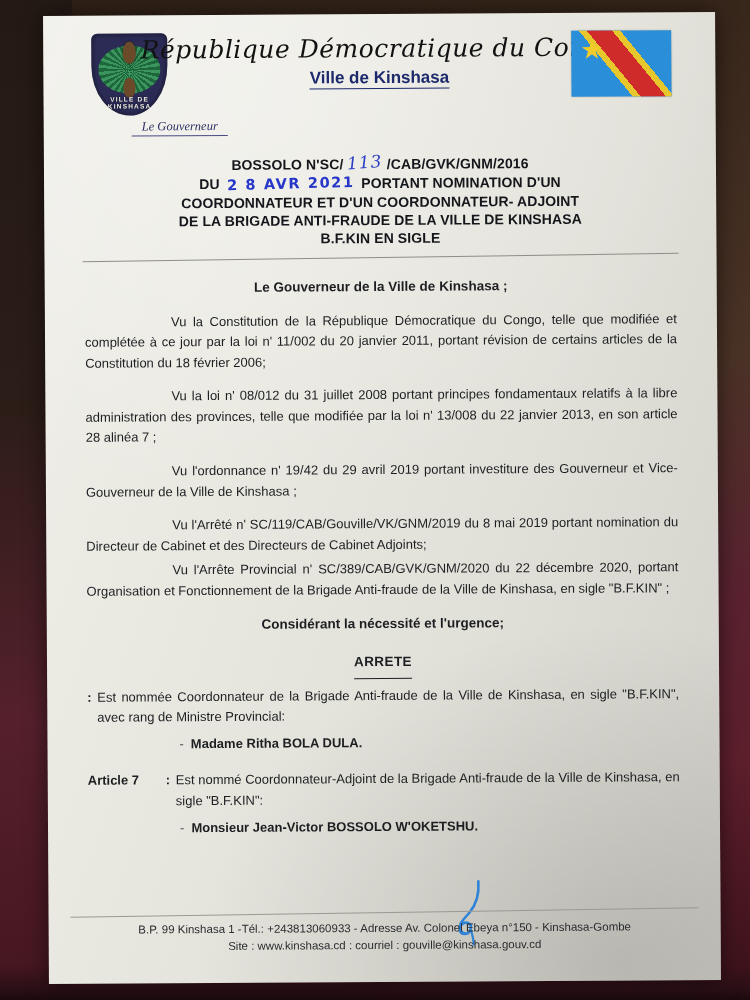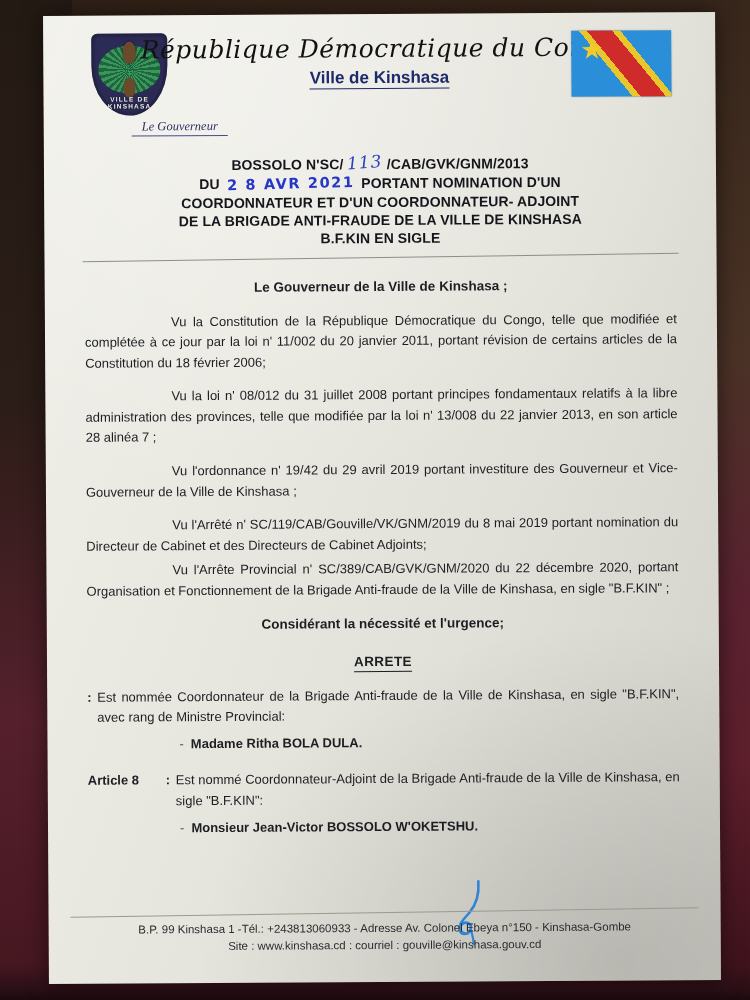--- a/index.html
+++ b/index.html
@@ -153,21 +153,21 @@
   .center-line{text-align:center;font-weight:700;font-size:13.5px;margin-bottom:14px;}
   .para{
     text-align:justify;text-justify:inter-word;
     text-indent:86px;margin-bottom:13px;
   }
   .para.tight{margin-bottom:4px;}
   .arrete-head{
     text-align:center;font-weight:700;font-size:13.5px;
     letter-spacing:.4px;margin:16px 0 14px 0;
   }
-  .arrete-head span{border-bottom:1.4px solid #1d1e22;padding-bottom:2px;}
+  .arrete-head span{border-bottom:1.4px solid #1d1e22;padding-bottom:9px;}
   .article{
     display:flex;margin-bottom:6px;
   }
   .article .lbl{
     flex:0 0 78px;font-weight:700;font-size:13px;white-space:nowrap;
   }
   .article .lbl sup{font-size:8px;}
   .article .colon{flex:0 0 10px;font-weight:700;}
   .article .txt{flex:1;text-align:justify;}
   .namerow{
@@ -218,21 +218,21 @@
       </div>
 
       <div class="flag">
         <div class="stripe"></div>
         <div class="star"></div>
       </div>
     </div>
 
     <div class="titleblock">
       <div class="l1">
-        <span>BOSSOLO N'SC/</span><span class="hand">113</span><span>/CAB/GVK/GNM/2013</span>
+        <span>BOSSOLO N'SC/</span><span class="hand">113</span><span>/CAB/GVK/GNM/2016</span>
       </div>
       <div class="l2">
         <span>DU</span>
         <span class="stamp">2 8 AVR 2021</span>
         <span>PORTANT NOMINATION D'UN</span>
       </div>
       <div>COORDONNATEUR ET D'UN COORDONNATEUR- ADJOINT</div>
       <div>DE LA BRIGADE  ANTI-FRAUDE DE LA VILLE DE KINSHASA</div>
       <div>B.F.KIN EN SIGLE</div>
     </div>
@@ -254,21 +254,21 @@
         <span>ARRETE</span>
       </div>
 
       <div class="article">
         <div class="colon">:</div>
         <div class="txt">Est nommée Coordonnateur de la Brigade Anti-fraude de la Ville de Kinshasa, en sigle "B.F.KIN", avec rang de Ministre Provincial:</div>
       </div>
       <div class="namerow"><span class="dash">-</span><span>Madame Ritha BOLA DULA.</span></div>
 
       <div class="article">
-        <div class="lbl"><span>Article 8</span><sup></sup></div>
+        <div class="lbl"><span>Article 7</span><sup></sup></div>
         <div class="colon">:</div>
         <div class="txt">Est nommé Coordonnateur-Adjoint de la Brigade Anti-fraude de la Ville de Kinshasa, en sigle "B.F.KIN":</div>
       </div>
       <div class="namerow"><span class="dash">-</span><span>Monsieur Jean-Victor BOSSOLO W'OKETSHU.</span></div>
 
     </div>
 
     <svg class="ink" viewBox="0 0 44 66">
       <path d="M30 2 C31 16, 27 26, 21 33 C15 40, 10 44, 11 50 C12 56, 20 56, 22 50 C24 44, 17 41, 13 45 C9 49, 13 55, 19 54" fill="none" stroke="#2f84d8" stroke-width="2.6" stroke-linecap="round"></path>
       <path d="M22 50 C24 56, 25 61, 25 66" fill="none" stroke="#2f84d8" stroke-width="2.2" stroke-linecap="round"></path>

